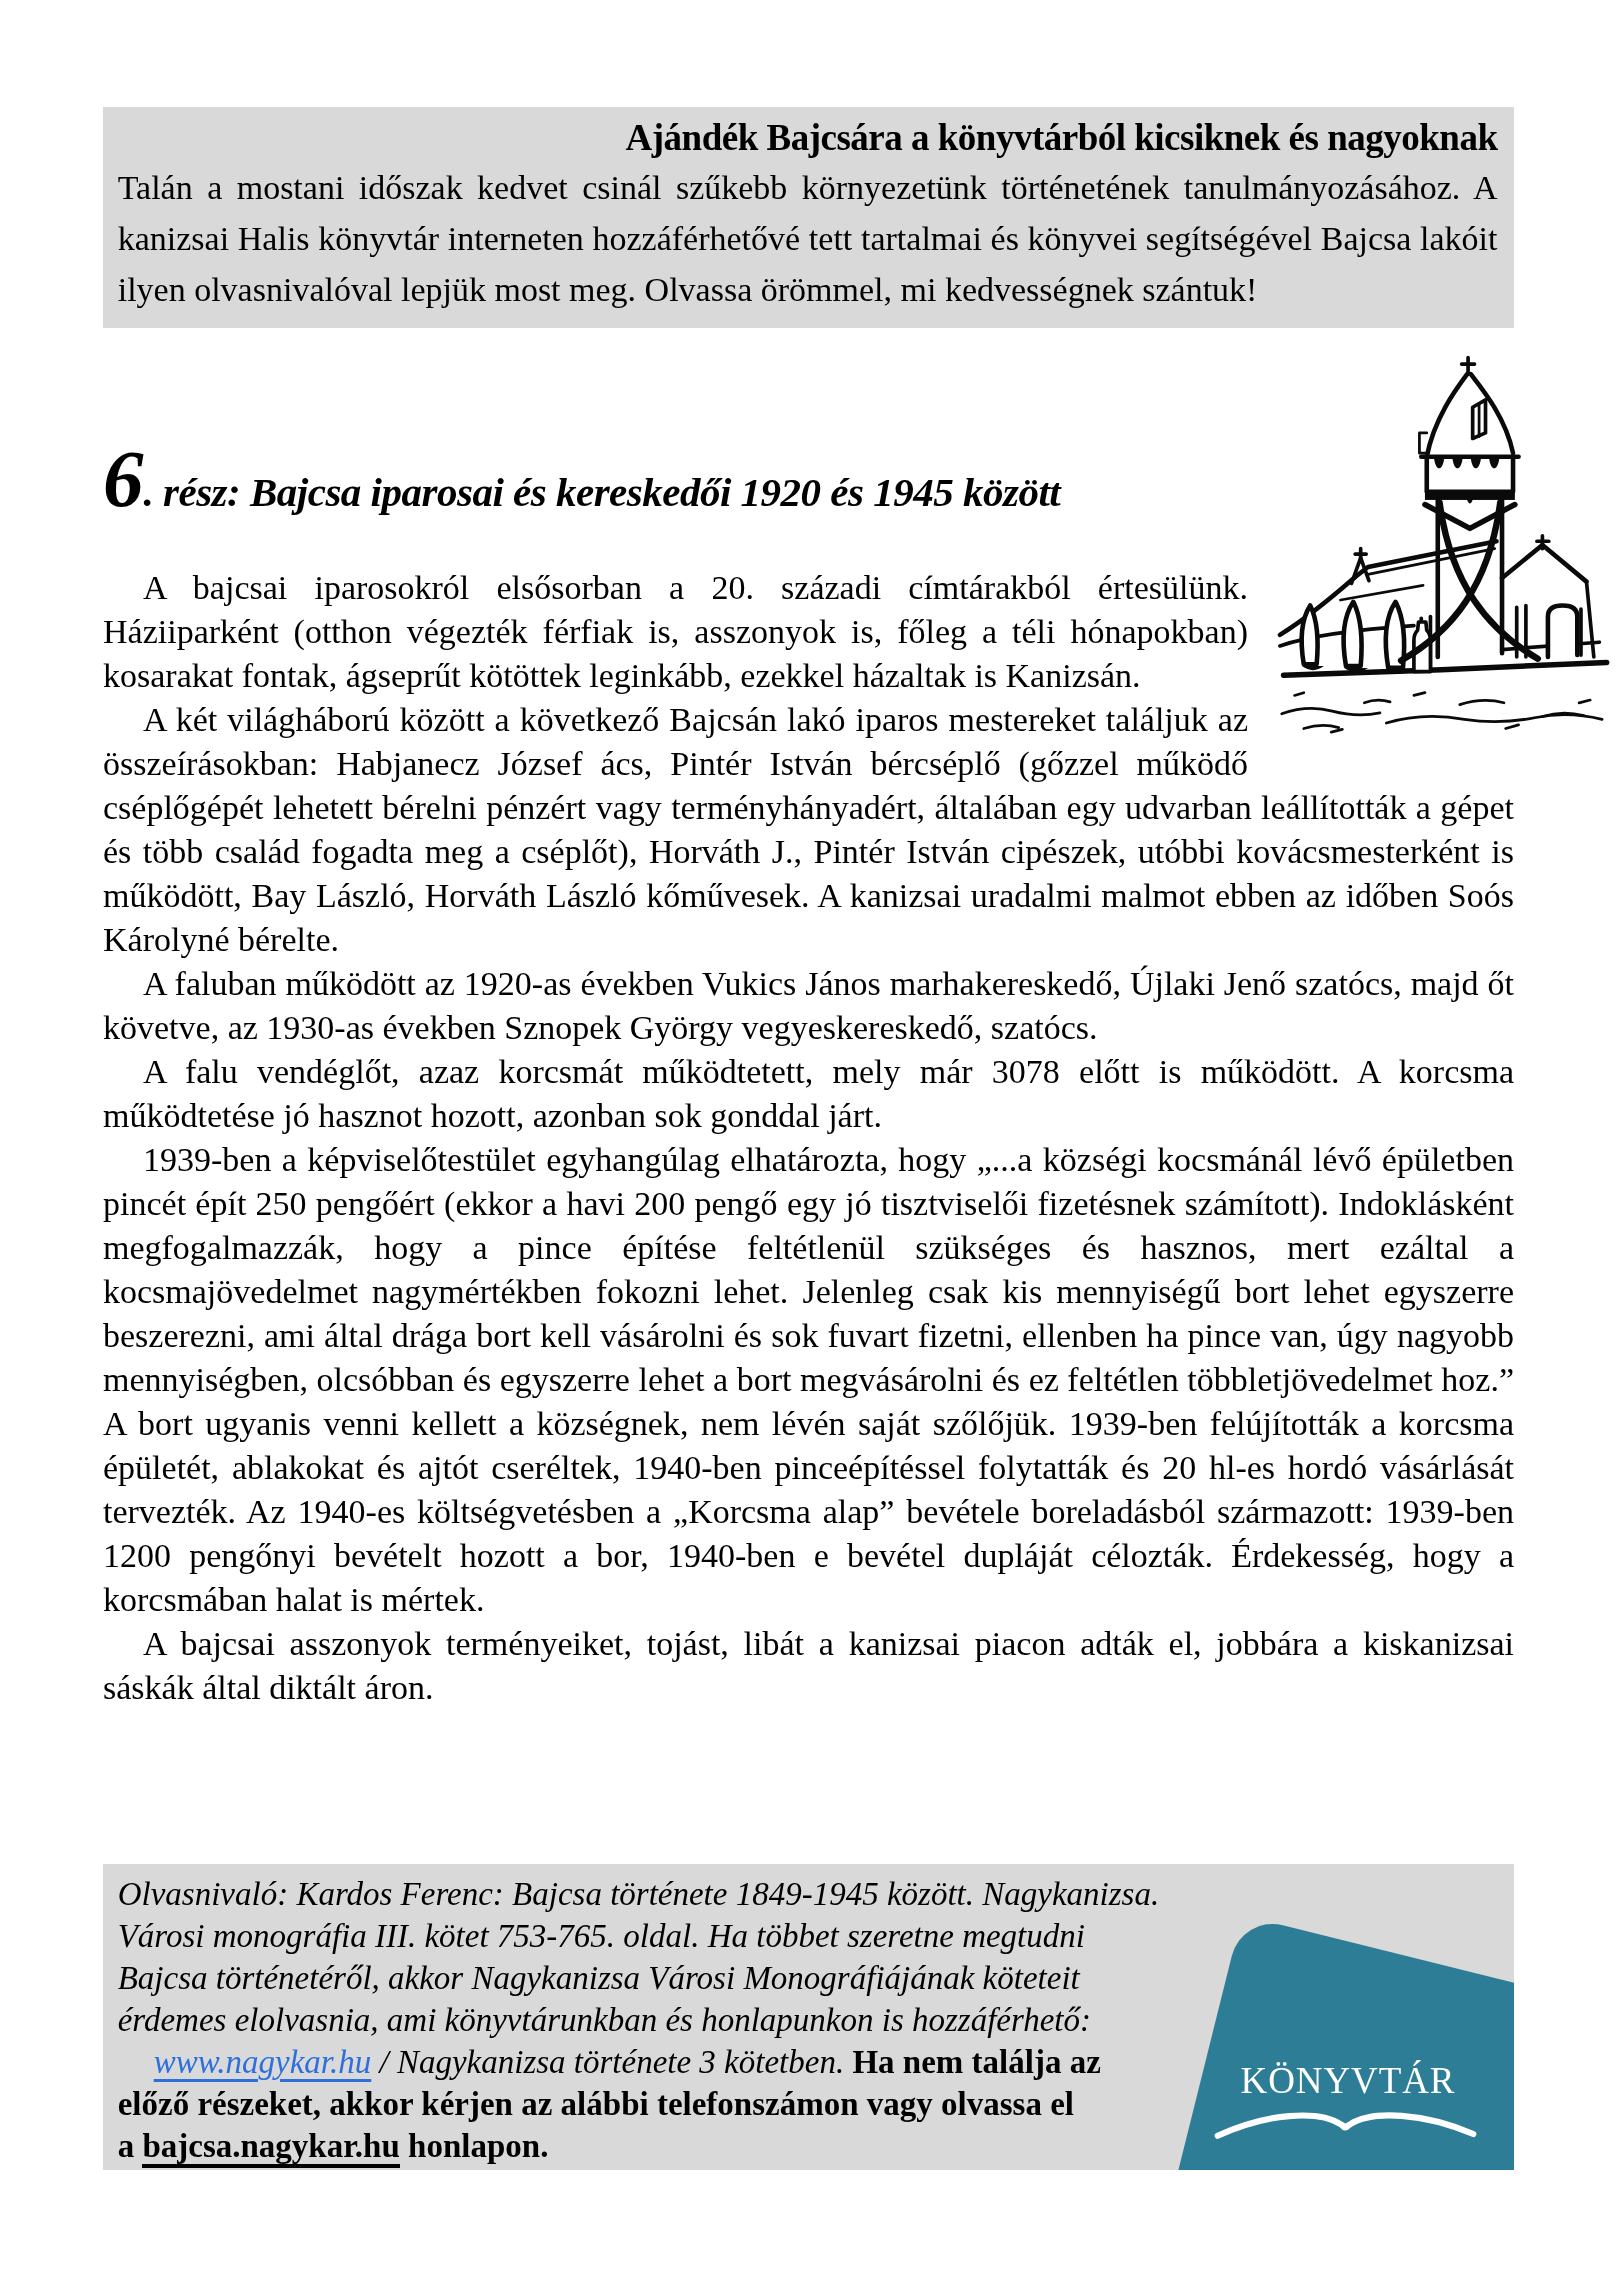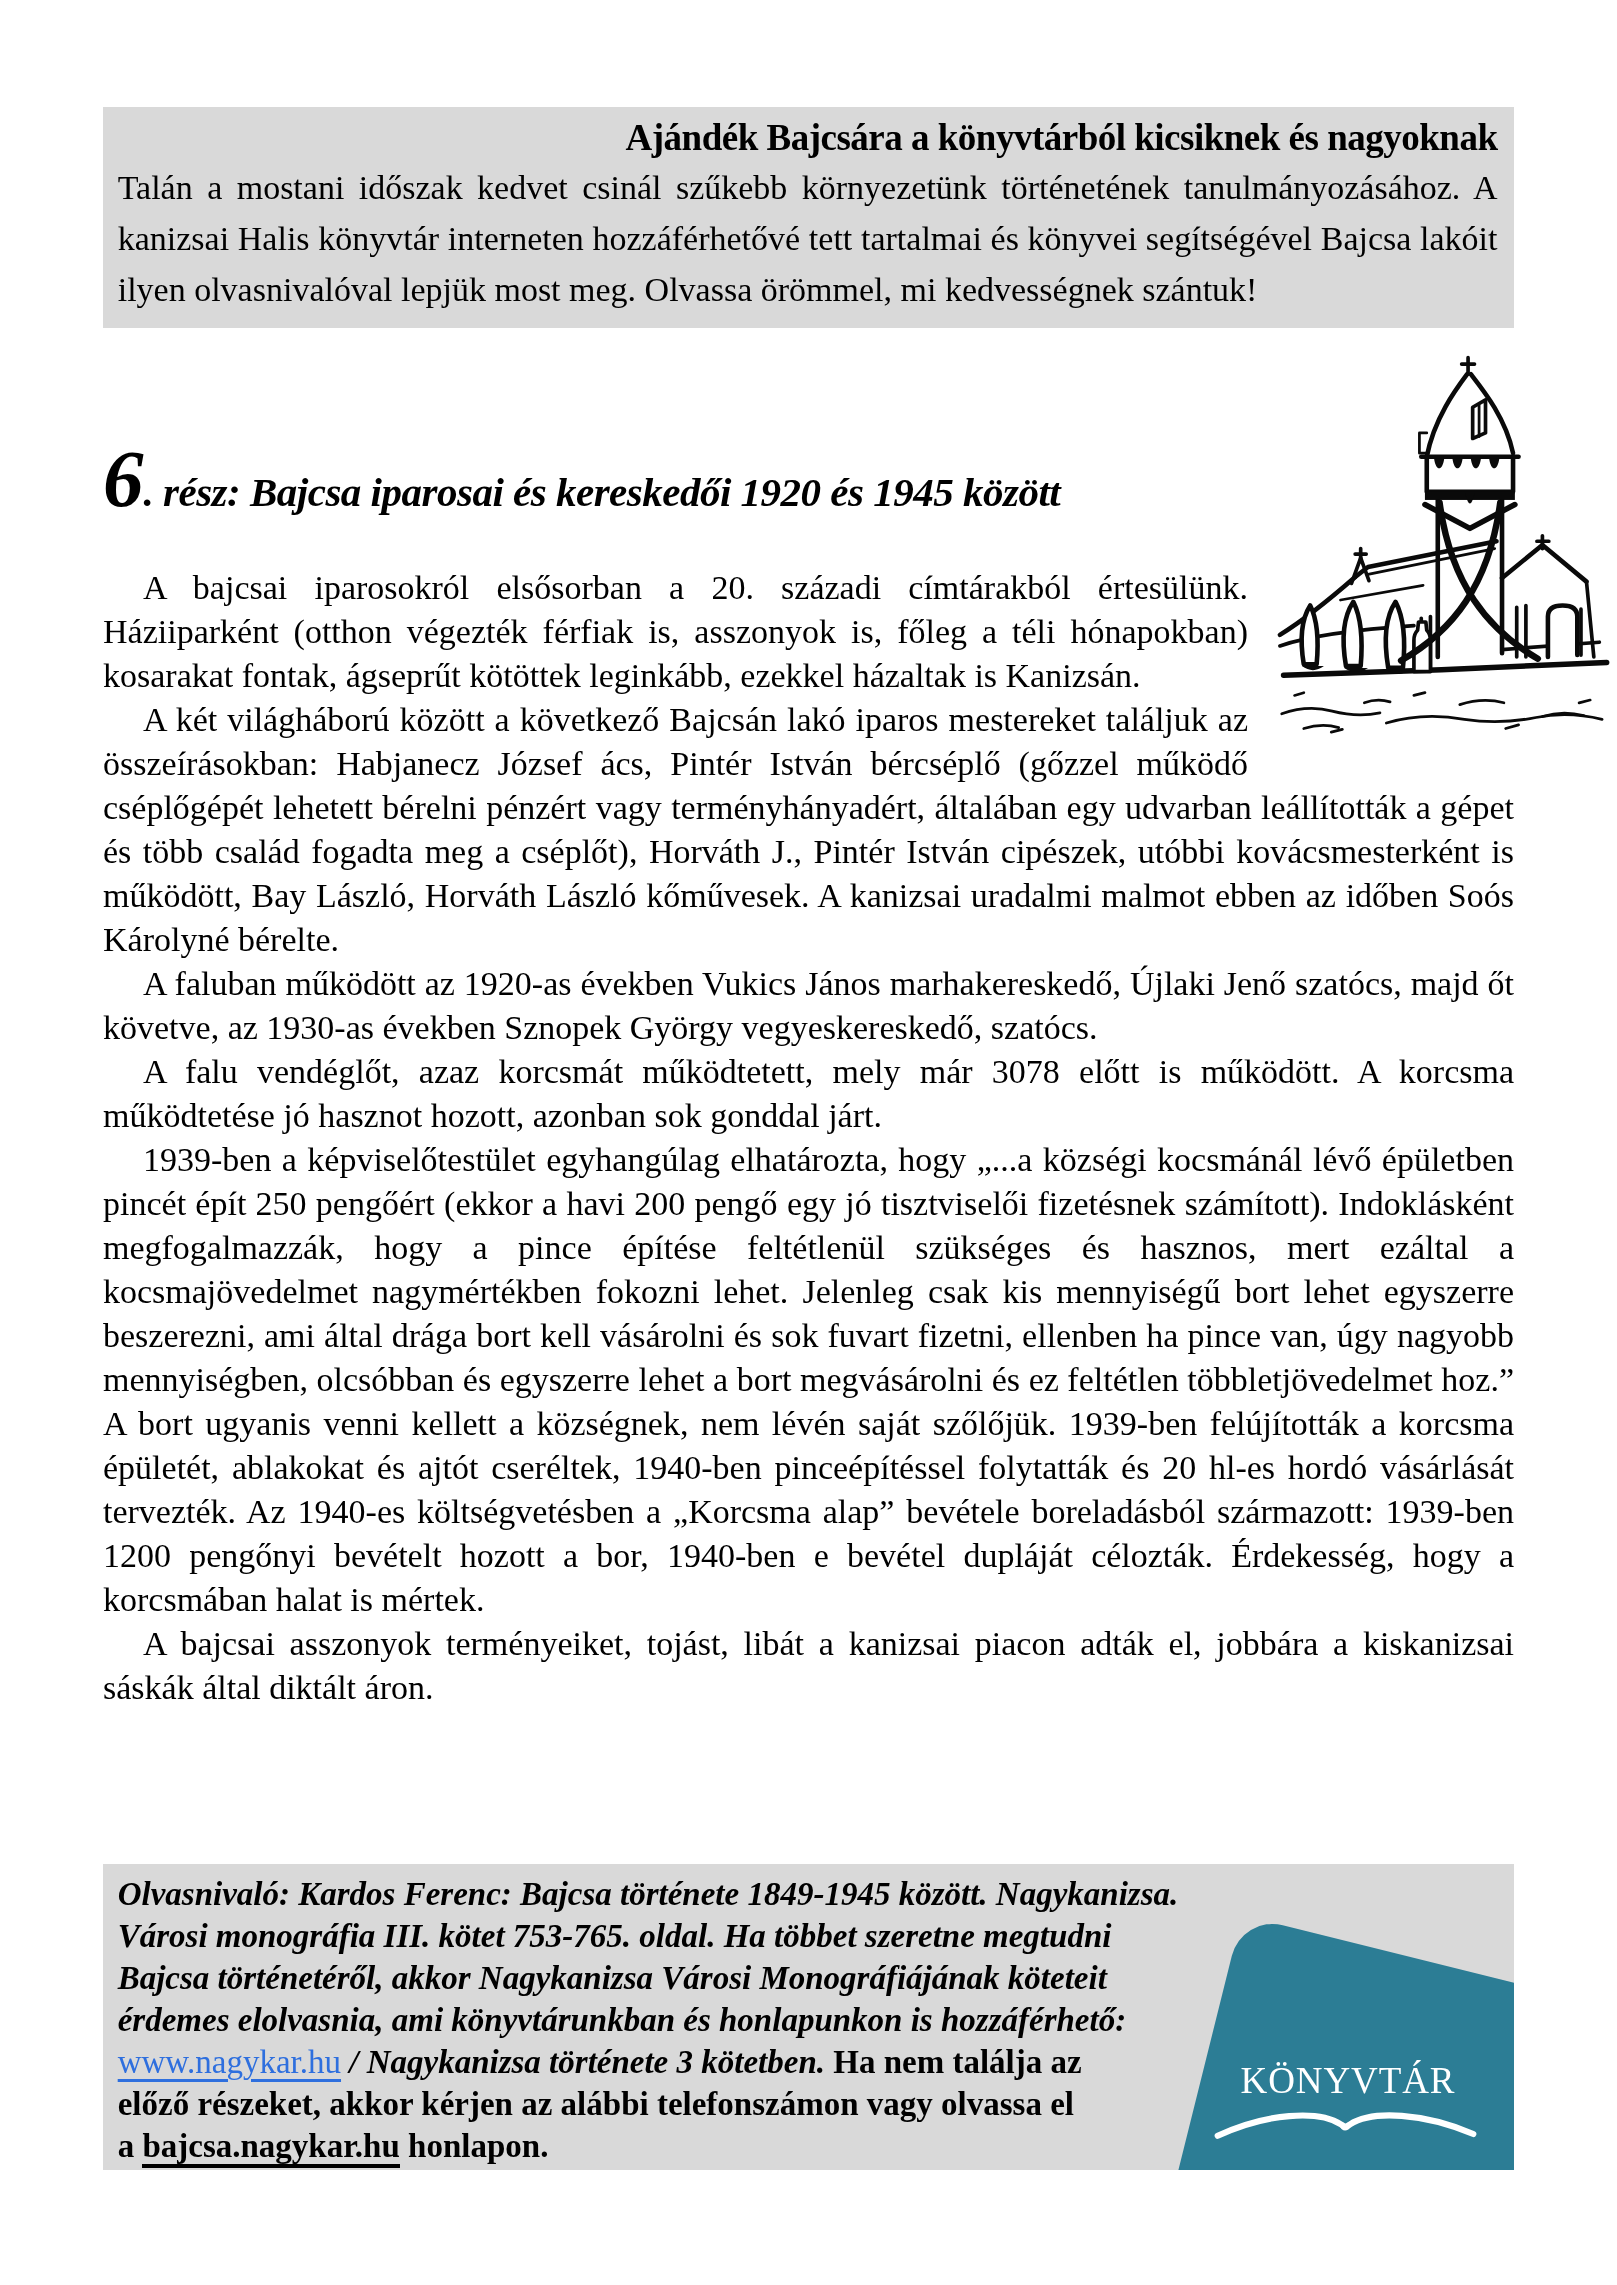--- a/index.html
+++ b/index.html
@@ -53,25 +53,25 @@
     position:absolute;left:103px;top:1864px;width:1411px;height:306px;box-sizing:border-box;
     background:#d9d9d9;padding:9.2px 18.4px 7.3px 14.7px;overflow:hidden;
   }
   .logo-spacer{
     float:right;width:409px;height:215px;margin-top:42px;
     shape-outside:polygon(30% 0%,100% 0%,100% 100%,0% 100%);
   }
   .reading-text{
     margin:0;font-size:33px;line-height:42px;
   }
-  .reading-text .it{font-style:italic;font-weight:bold;}
+  .reading-text .it{font-style:italic;}
   .reading-text .bd{font-weight:bold;}
   .reading-text a.link{
-    color:#2e6fde;text-decoration:underline;
-    text-decoration-thickness:2.8px;text-underline-offset:5.5px;cursor:pointer;
+    font-style:italic;color:#2e6fde;text-decoration:underline;
+    text-decoration-thickness:2.8px;text-underline-offset:5.5px;cursor:pointer;margin-left:36px;
   }
   .reading-text .bd-underline{
     font-weight:bold;border-bottom:4.6px solid #000;cursor:pointer;
   }
   .phone-line{margin:0;font-size:33px;line-height:42px;}
 
   
   .logo-teal{
     position:absolute;left:1139px;top:51px;width:826px;height:643px;
     background:#2c7d95;border-radius:42px;

